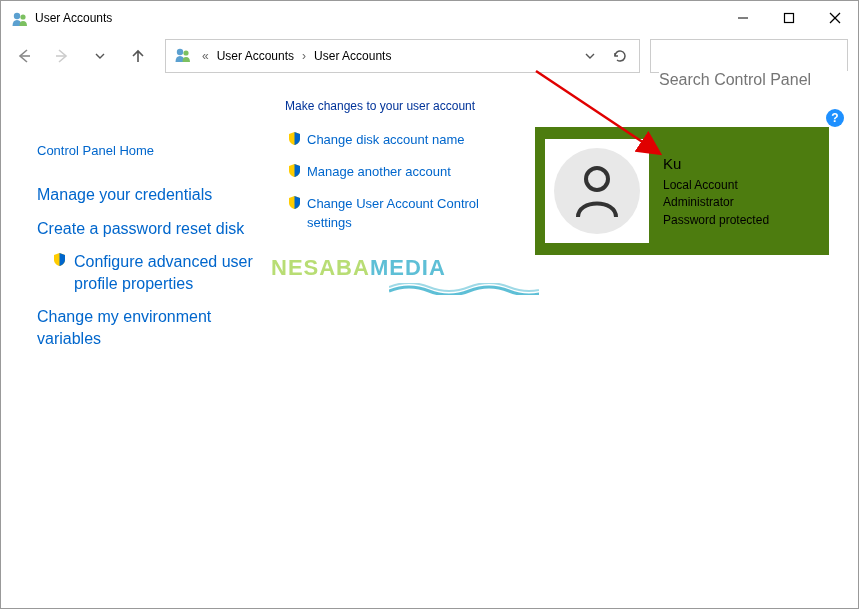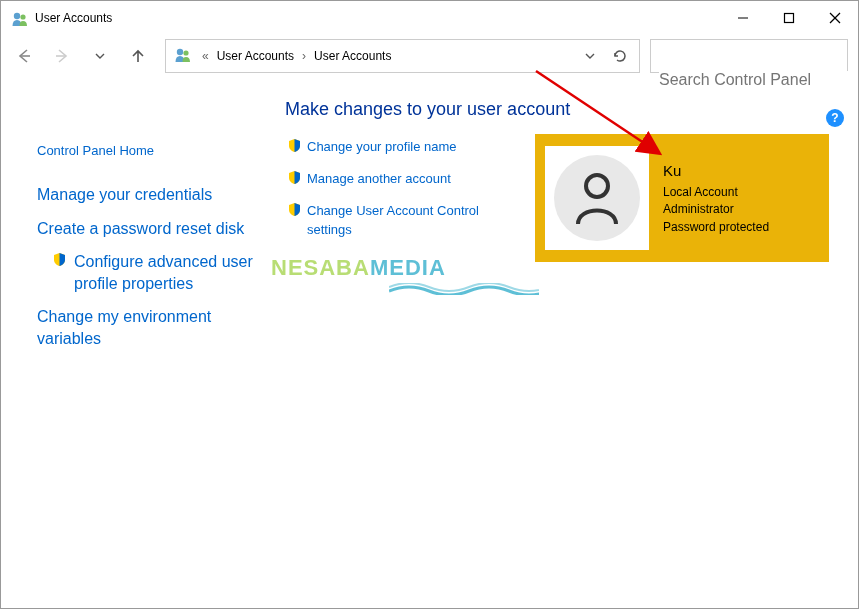--- a/index.html
+++ b/index.html
@@ -119,21 +119,21 @@
     .side-link.shielded .shield-outside {
       position: absolute; left: -22px; top: 1px;
     }
     .main {
       flex: 1;
       padding: 22px 12px 0 4px;
       position: relative;
     }
     .heading {
       color: #003399;
-      font-size: 18px;
+      font-size: 12px;
       font-weight: 400;
       margin-bottom: 18px;
     }
     .main-cols { display: flex; }
     .actions { width: 230px; padding-left: 22px; }
     .action-link {
       color: #0066cc;
       font-size: 13px;
       cursor: pointer;
       line-height: 1.4;
@@ -141,21 +141,21 @@
       position: relative;
       padding-left: 0;
     }
     .action-link.first { margin-bottom: 26px; }
     .action-link .shield-outside {
       position: absolute; left: -20px; top: 0;
     }
     .user-card {
       margin-left: 20px;
       margin-top: -4px;
-      background: #eab308;
+      background: #4d7c0f;
       width: 294px;
       height: 128px;
       display: flex;
       align-items: center;
       padding: 12px 10px;
     }
     .avatar-wrap {
       width: 104px; height: 104px;
       background: #fff;
       display: flex; align-items: center; justify-content: center;
@@ -335,21 +335,21 @@
     <div class="heading">Make changes to your user account</div>
     <div class="main-cols">
       <div class="actions">
         <div class="action-link">
           <span class="shield shield-outside">
             <svg viewBox="0 0 15 15">
                 <path d="M7.5 1 L13 3 V8 C13 11 10 13.5 7.5 14 C5 13.5 2 11 2 8 V3 Z" fill="#ffcc00"></path>
                 <path d="M7.5 1 L13 3 V8 C13 11 10 13.5 7.5 14 V1 Z" fill="#0066cc"></path>
               </svg>
           </span>
-          <span>Change your profile name</span>
+          <span>Change disk account name</span>
         </div>
         <div class="action-link">
           <span class="shield shield-outside">
             <svg viewBox="0 0 15 15">
                 <path d="M7.5 1 L13 3 V8 C13 11 10 13.5 7.5 14 C5 13.5 2 11 2 8 V3 Z" fill="#ffcc00"></path>
                 <path d="M7.5 1 L13 3 V8 C13 11 10 13.5 7.5 14 V1 Z" fill="#0066cc"></path>
               </svg>
           </span>
           <span>Manage another account</span>
         </div>

